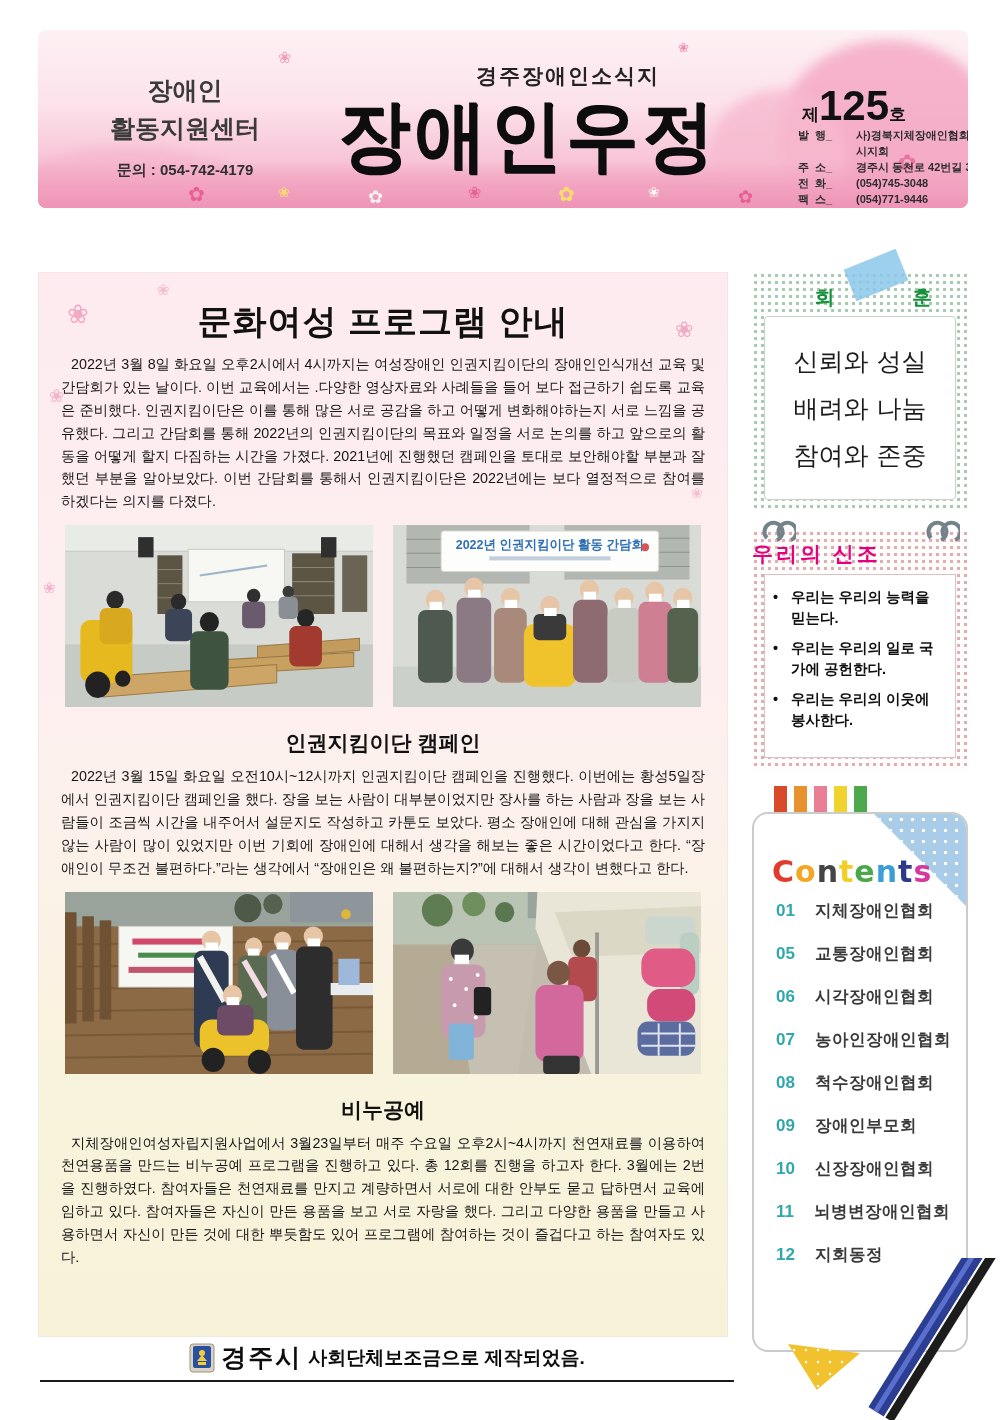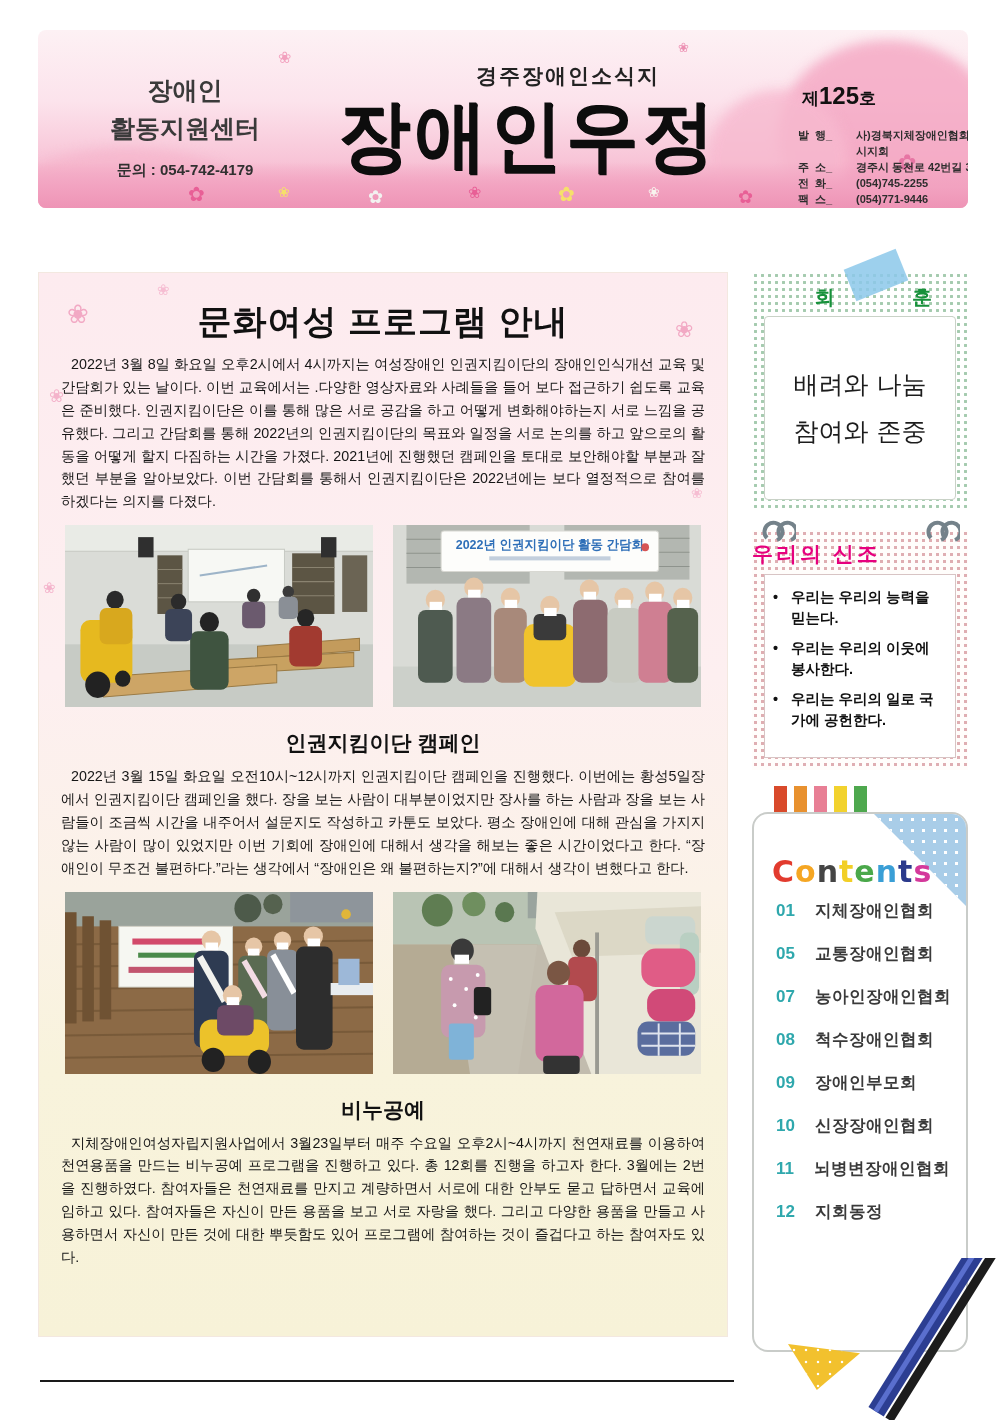--- a/index.html
+++ b/index.html
@@ -19,21 +19,21 @@
   .fl.alt::before{content:"❀";}
   .org{position:absolute;left:52px;top:42px;width:190px;text-align:center;color:#3a3a3a;}
   .org-l{font-size:25px;font-weight:bold;line-height:1.5;}
   .org-contact{margin-top:14px;font-size:15px;font-weight:bold;color:#303030;}
   .newsletter-label{position:absolute;left:380px;top:32px;width:300px;text-align:center;
           font-size:21px;font-weight:bold;color:#222;letter-spacing:2px;}
   .masthead{position:absolute;left:250px;top:58px;width:480px;text-align:center;
           font-family:"DejaVu Sans",sans-serif;font-size:72px;font-weight:900;color:#0d0d0d;
           letter-spacing:4px;transform:scaleY(1.08);text-shadow:1px 1px 0 #0d0d0d;}
   .issue{position:absolute;left:764px;top:52px;color:#111;font-weight:bold;}
-  .issue .big{font-size:24px;}
+  .issue .big{font-size:42px;}
   .issue .small{font-size:17px;}
   .pubinfo{position:absolute;left:760px;top:98px;width:200px;font-size:11px;font-weight:bold;color:#2d2d2d;line-height:1.45;}
   .pubrow{display:flex;}
   .publabel{width:58px;flex:0 0 58px;white-space:pre;}
   .pubval{flex:1;}
   
   .bannerbar{position:absolute;left:38px;top:215px;width:930px;height:46px;background:#ec6a9f;
           display:flex;align-items:center;justify-content:center;color:#fff;font-size:23px;font-weight:bold;letter-spacing:1px;}
   
   .main{position:absolute;left:38px;top:272px;width:688px;height:1063px;border:1px solid #f3e8e0;
@@ -129,21 +129,21 @@
       <div class="pubrow">
           <span class="publabel">발  행_</span>
           <span class="pubval">사)경북지체장애인협회 경주시지회</span>
         </div>
       <div class="pubrow">
           <span class="publabel">주  소_</span>
           <span class="pubval">경주시 동천로 42번길 30</span>
         </div>
       <div class="pubrow">
           <span class="publabel">전  화_</span>
-          <span class="pubval">(054)745-2255</span>
+          <span class="pubval">(054)745-3048</span>
         </div>
       <div class="pubrow">
           <span class="publabel">팩  스_</span>
           <span class="pubval">(054)771-9446</span>
         </div>
       <div class="pubrow">
           <span class="publabel">E-mail_</span>
           <span class="pubval">gjppd2702@hanmail.net</span>
         </div>
 
@@ -343,45 +343,59 @@
           <rect x="156" y="162" width="38" height="18" rx="4" fill="#333"></rect>
         </svg>
       </div>
     </div>
 
     <div class="sec-head big" style="margin-top:22px;">비누공예</div>
     <div class="para">지체장애인여성자립지원사업에서 3월23일부터 매주 수요일 오후2시~4시까지 천연재료를 이용하여 천연용품을 만드는 비누공예 프로그램을 진행하고 있다. 총 12회를 진행을 하고자 한다. 3월에는 2번을 진행하였다. 참여자들은 천연재료를 만지고 계량하면서 서로에 대한 안부도 묻고 답하면서 교육에 임하고 있다. 참여자들은 자신이 만든 용품을 보고 서로 자랑을 했다. 그리고 다양한 용품을 만들고 사용하면서 자신이 만든 것에 대한 뿌듯함도 있어 프로그램에 참여하는 것이 즐겁다고 하는 참여자도 있다.</div>
 
   </div>
 
+  <div class="footer">
+    <span class="footer-inner">
+      <svg width="26" height="30" viewBox="0 0 26 30">
+        <rect x="1" y="1" width="24" height="28" rx="3" fill="#d8d3c3" stroke="#9a947e"></rect>
+        <rect x="4" y="3" width="18" height="22" rx="2" fill="#2a4fa0"></rect>
+        <circle cx="13" cy="10" r="3" fill="#f2cf3a"></circle>
+        <path d="M8 18 L13 12 L18 18 Z" fill="#f2cf3a"></path>
+        <rect x="9" y="19" width="8" height="3" fill="#f2cf3a"></rect>
+      </svg>
+      <span class="city">경주시</span>
+      <span class="fund">사회단체보조금으로 제작되었음.</span>
+    </span>
+  </div>
   <div class="footline"></div>
 
   <div class="motto">
     <div class="tape"></div>
     <div class="motto-title">회 훈</div>
     <div class="motto-inner">
+      <div>신뢰와 성실</div>
       <div>배려와 나눔</div>
       <div>참여와 존중</div>
     </div>
   </div>
 
   <div class="creed">
     <svg class="ring l" width="36" height="30" viewBox="0 0 36 30">
       <path d="M7 24 A 9 9 0 1 1 17 26" stroke="#74828a" stroke-width="4" fill="none"></path>
       <path d="M21 24 A 9 9 0 1 1 31 26" stroke="#74828a" stroke-width="4" fill="none"></path>
     </svg>
     <svg class="ring r" width="36" height="30" viewBox="0 0 36 30">
       <path d="M7 24 A 9 9 0 1 1 17 26" stroke="#74828a" stroke-width="4" fill="none"></path>
       <path d="M21 24 A 9 9 0 1 1 31 26" stroke="#74828a" stroke-width="4" fill="none"></path>
     </svg>
     <div class="creed-title">우리의 신조</div>
     <div class="creed-inner">
       <div class="creed-item">우리는 우리의 능력을 믿는다.</div>
+      <div class="creed-item">우리는 우리의 일로 국가에 공헌한다.</div>
       <div class="creed-item">우리는 우리의 이웃에 봉사한다.</div>
-      <div class="creed-item">우리는 우리의 일로 국가에 공헌한다.</div>
     </div>
   </div>
 
   <div class="tabs">
     <div class="tab" style="background:#d94a2b"></div>
     <div class="tab" style="background:#e8912f"></div>
     <div class="tab" style="background:#e87f95"></div>
     <div class="tab" style="background:#f2d22e"></div>
     <div class="tab" style="background:#4ea84e"></div>
   </div>
@@ -390,20 +404,24 @@
     <div class="corner"></div>
     <div class="ct-title"><span class="ct-l">C</span><span class="ct-l">o</span><span class="ct-l">n</span><span class="ct-l">t</span><span class="ct-l">e</span><span class="ct-l">n</span><span class="ct-l">t</span><span class="ct-l">s</span></div>
     <div class="ct-list">
       <div class="ct-item">
           <span class="ct-num">01</span>
           <span class="ct-label">지체장애인협회</span>
         </div>
       <div class="ct-item">
           <span class="ct-num">05</span>
           <span class="ct-label">교통장애인협회</span>
+        </div>
+      <div class="ct-item">
+          <span class="ct-num">06</span>
+          <span class="ct-label">시각장애인협회</span>
         </div>
       <div class="ct-item">
           <span class="ct-num">07</span>
           <span class="ct-label">농아인장애인협회</span>
         </div>
       <div class="ct-item">
           <span class="ct-num">08</span>
           <span class="ct-label">척수장애인협회</span>
         </div>
       <div class="ct-item">

